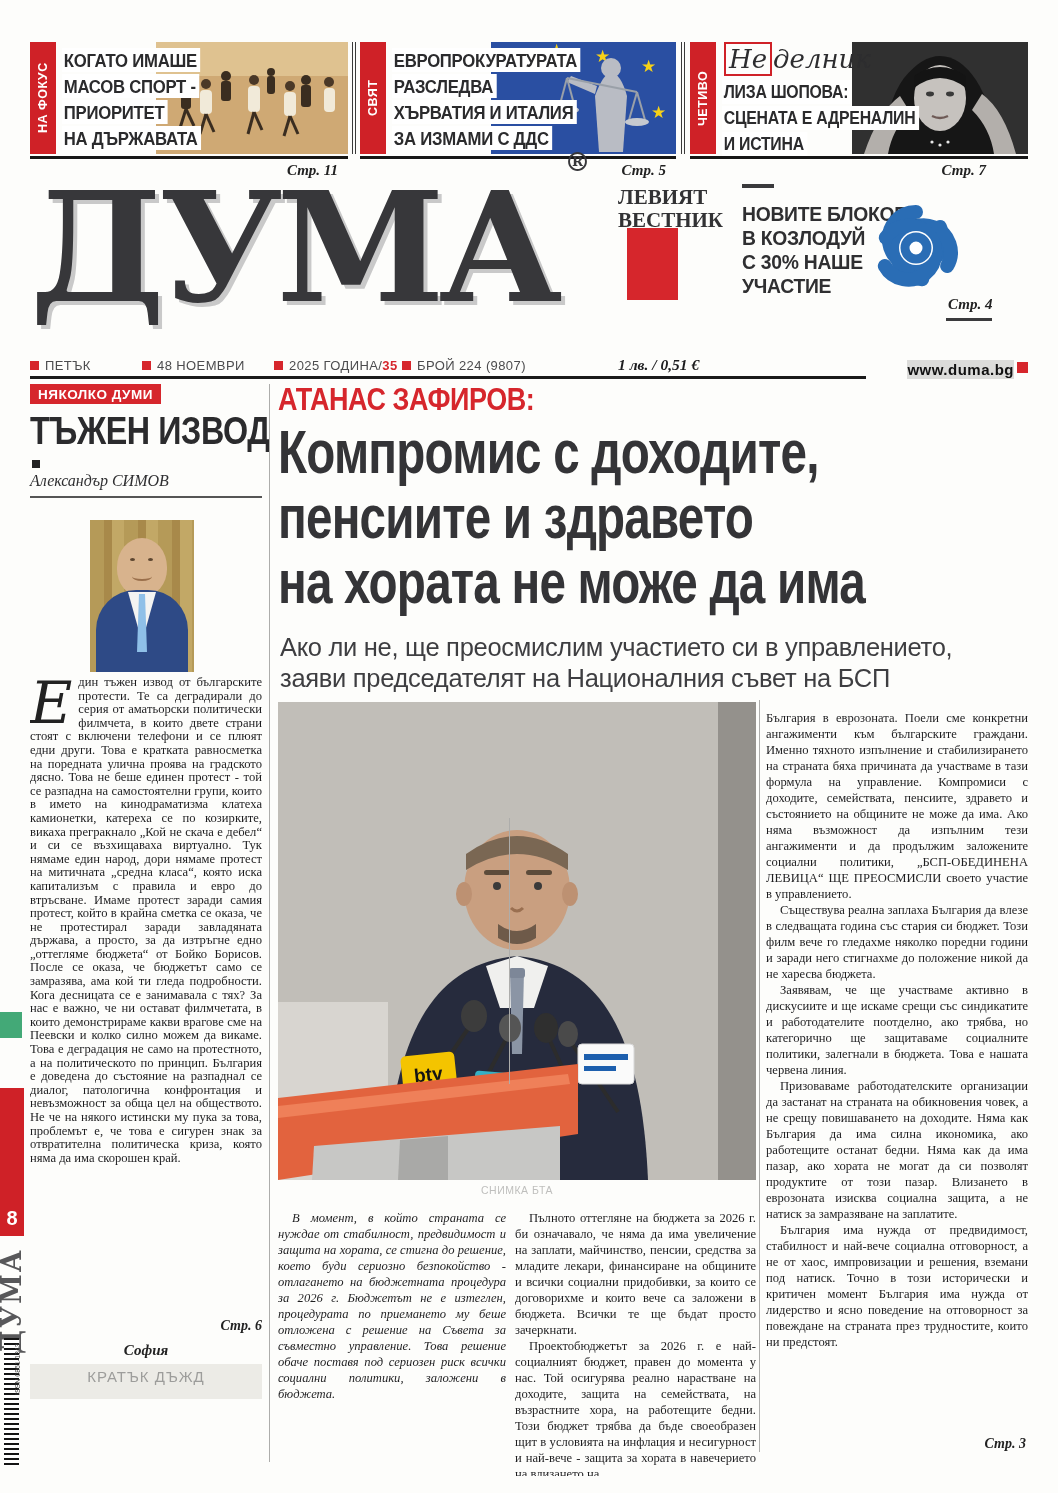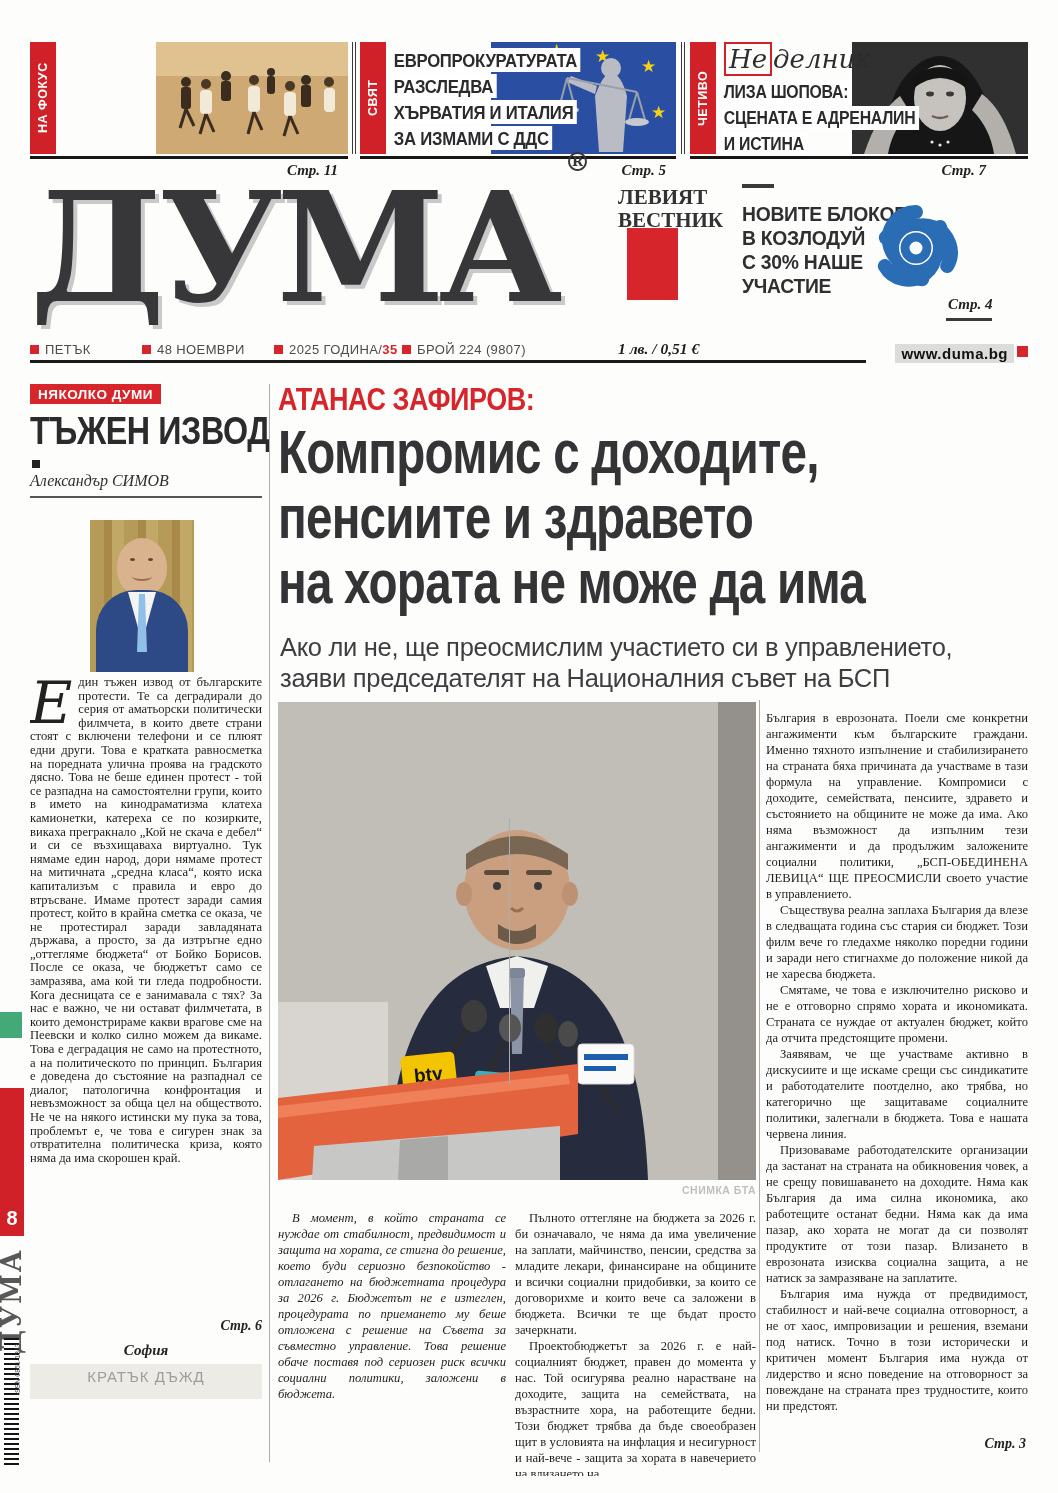--- a/index.html
+++ b/index.html
@@ -55,30 +55,30 @@
   .red-square { position:absolute; left:597px; top:50px; width:51px; height:72px; background:#d6262c; }
   .promo-dash { position:absolute; left:712px; top:6px; width:32px; height:4px; background:#3a3a3c; }
   .promo-title { position:absolute; left:712px; top:24px; font-weight:bold; font-size:21px;
     line-height:24px; color:#2f2f31; white-space:pre-line; transform:scaleX(.92); transform-origin:0 0;
     letter-spacing:-.3px; }
   .kozloduy { position:absolute; left:838px; top:18px; }
   .promo-page { position:absolute; left:918px; top:118px; font-family:"Liberation Serif", serif;
     font-style:italic; font-weight:bold; font-size:15px; color:#222; }
   .promo-page-dash { position:absolute; left:916px; top:140px; width:46px; height:3px; background:#3a3a3c; }
   
-  .dateline { position:absolute; left:30px; top:340px; width:998px; height:32px; font-size:13px; color:#4c4c4e;text-align:center; }
+  .dateline { position:absolute; left:30px; top:356px; width:998px; height:32px; font-size:13px; color:#4c4c4e;text-align:center; }
   .dl-item { position:absolute; top:2px; letter-spacing:.4px; }
   .dl-item .sq { display:inline-block; width:9px; height:9px; background:#d6262c; margin-right:6px; }
   .dl-accent { color:#d6262c; font-weight:bold; }
   .dl1{ left:0; } .dl2{ left:112px; } .dl3{ left:244px; } .dl4{ left:372px; }
   .price { position:absolute; left:588px; top:0; font-family:"Liberation Serif", serif;
     font-style:italic; font-weight:bold; font-size:15.5px; color:#1c1c1e; }
   .dateline-rule { position:absolute; left:0; top:20px; width:836px; height:3px; background:#1a1a1a; }
   .website { position:absolute; right:14px; top:4px; background:#dcdcda; color:#111;
-    font-weight:bold; font-size:15px; padding:1px 6px; letter-spacing:.5px; }
+    font-weight:bold; font-size:15px; padding:1px 0; letter-spacing:.5px; }
   .website-sq { position:absolute; right:0; top:6px; width:11px; height:11px; background:#d6262c; }
   
   .opinion { position:absolute; left:30px; top:380px; width:232px; height:1090px; }
   .op-tag { position:absolute; left:0; top:4px; background:#d6262c; color:#fff; font-weight:bold;
     font-size:13.5px; padding:3px 8px 2px; letter-spacing:.5px; }
   .op-title { position:absolute; left:0; top:30px; font-weight:bold; font-size:38px; color:#2b2b2d;
     transform:scaleX(.85); transform-origin:0 0; white-space:nowrap; letter-spacing:-.5px; }
   .op-bullet { position:absolute; left:2px; top:80px; width:8px; height:8px; background:#222; }
   .op-author { position:absolute; left:0; top:92px; font-family:"Liberation Serif", serif;
     font-style:italic; font-size:16px; color:#2f2f31; }
@@ -126,22 +126,22 @@
   
   .main { position:absolute; left:278px; top:380px; width:750px; height:1090px; }
   .kicker { position:absolute; left:0; top:2px; color:#d6262c; font-weight:bold; font-size:31px;
     transform:scaleX(.87); transform-origin:0 0; white-space:nowrap; letter-spacing:-.5px; }
   .headline { position:absolute; left:0; top:40px; width:760px; }
   .hl-line { font-weight:bold; font-size:61px; line-height:65px; color:#343437;
     transform:scaleX(.78); transform-origin:0 50%; white-space:nowrap; letter-spacing:-1px; }
   .subhead { position:absolute; left:2px; top:252px; width:730px; font-size:25.5px; line-height:31px;
     color:#3e3e41; white-space:pre-line; letter-spacing:-.3px; }
   .photo-main { position:absolute; left:0; top:322px; width:478px; height:478px; overflow:hidden; }
-  .photo-caption { position:absolute; left:0; top:804px; width:478px; text-align:right;
-    font-size:10.5px; color:#bfbfbd; letter-spacing:.5px;font-weight:bold; }
+  .photo-caption { position:absolute; left:0; top:804px; width:478px; text-align:center;
+    font-size:10.5px; color:#bfbfbd; letter-spacing:.5px; }
   .mcol { position:absolute; overflow:hidden; font-family:"Liberation Serif", serif;
     font-size:12.6px; line-height:16px; text-align:justify; color:#1e1e20;margin-top:12px; }
   .mcol p { text-indent:14px; }
   .no-ind p:first-child { text-indent:0; }
   .col1 { left:0; top:818px; width:228px; height:266px; font-style:italic; }
   .col2 { left:237px; top:818px; width:241px; height:266px; }
   .col3 { left:488px; top:318px; width:262px; height:734px; }
   .m-page { position:absolute; right:2px; top:1056px; font-family:"Liberation Serif", serif;
     font-style:italic; font-weight:bold; font-size:14px; color:#222; }
   .vdiv { position:absolute; width:1px; background:#adadab; }
@@ -194,20 +194,26 @@
             <line x1="50" y1="72" x2="58" y2="90"></line>
           <line x1="98" y1="70" x2="92" y2="92"></line>
             <line x1="98" y1="70" x2="106" y2="88"></line>
           <line x1="134" y1="74" x2="128" y2="94"></line>
             <line x1="134" y1="74" x2="142" y2="92"></line>
           <line x1="30" y1="67" x2="24" y2="86"></line>
             <line x1="30" y1="67" x2="38" y2="84"></line>
         </g>
       </svg>
       <div class="teaser-tab">НА ФОКУС</div>
+      <div class="teaser-lines">
+          <p>КОГАТО ИМАШЕ</p>
+          <p>МАСОВ СПОРТ -</p>
+          <p>ПРИОРИТЕТ</p>
+          <p>НА ДЪРЖАВАТА</p>
+        </div>
       <div class="teaser-rule"></div>
       <div class="teaser-page">Стр. 11</div>
     </div>
 
     <div class="teaser-sep sep1"></div>
 
     <div class="teaser t2">
       <svg class="teaser-img" width="185" height="112" viewBox="0 0 185 112">
         <rect width="185" height="112" fill="#2a4fa2"></rect>
         <g fill="#f7d117" font-size="17" font-family="DejaVu Sans">
@@ -404,21 +410,20 @@
     <div class="mcol col1">
         <p>В момент, в който страната се нуждае от стабилност, предвидимост и защита на хората, се стигна до решение, което буди сериозно безпокойство - отлагането на бюджетната процедура за 2026 г. Бюджетът не е изтеглен, процедурата по приемането му беше отложена с решение на Съвета за съвместно управление. Това решение обаче поставя под сериозен риск всички социални политики, заложени в бюджета.</p>
       </div>
     <div class="mcol col2">
         <p>Пълното оттегляне на бюджета за 2026 г. би означавало, че няма да има увеличение на заплати, майчинство, пенсии, средства за младите лекари, финансиране на общините и всички социални придобивки, за които се договорихме и които вече са заложени в бюджета. Всички те ще бъдат просто зачеркнати.</p>
         <p>Проектобюджетът за 2026 г. е най-социалният бюджет, правен до момента у нас. Той осигурява реално нарастване на доходите, защита на семействата, на възрастните хора, на работещите бедни. Този бюджет трябва да бъде своеобразен щит в условията на инфлация и несигурност и най-вече - защита за хората в навечерието на влизането на</p>
       </div>
     <div class="mcol col3 no-ind">
         <p>България в еврозоната. Поели сме конкретни ангажименти към българските граждани. Именно тяхното изпълнение и стабилизирането на страната бяха причината да участваме в тази формула на управление. Компромиси с доходите, семействата, пенсиите, здравето и състоянието на общините не може да има. Ако няма възможност да изпълним тези ангажименти и да продължим заложените социални политики, „БСП-ОБЕДИНЕНА ЛЕВИЦА“ ЩЕ ПРЕОСМИСЛИ своето участие в управлението.</p>
         <p>Съществува реална заплаха България да влезе в следващата година със стария си бюджет. Този филм вече го гледахме няколко поредни години и заради него стигнахме до положение никой да не харесва бюджета.</p>
-        <p>Смятаме, че това е изключително рисково и не е отговорно спрямо хората и икономиката. Страната се нуждае от актуален бюджет, който да отчита предстоящите промени.</p>
         <p>Заявявам, че ще участваме активно в дискусиите и ще искаме срещи със синдикатите и работодателите поотделно, ако трябва, но категорично ще защитаваме социалните политики, залегнали в бюджета. Това е нашата червена линия.</p>
         <p>Призоваваме работодателските организации да застанат на страната на обикновения човек, а не срещу повишаването на доходите. Няма как България да има силна икономика, ако работещите останат бедни. Няма как да има пазар, ако хората не могат да си позволят продуктите от този пазар. Влизането в еврозоната изисква социална защита, а не натиск за замразяване на заплатите.</p>
         <p>България има нужда от предвидимост, стабилност и най-вече социална отговорност, а не от хаос, импровизации и решения, вземани под натиск. Точно в този исторически и критичен момент България има нужда от лидерство и ясно поведение на отговорност за повеждане на страната през трудностите, които ни предстоят.</p>
       </div>
     <div class="m-page">Стр. 3</div>
   </div>
 
   <div class="vdiv div-op"></div>
   <div class="vdiv div-col3"></div>
   <div class="vdiv div-mid"></div>

